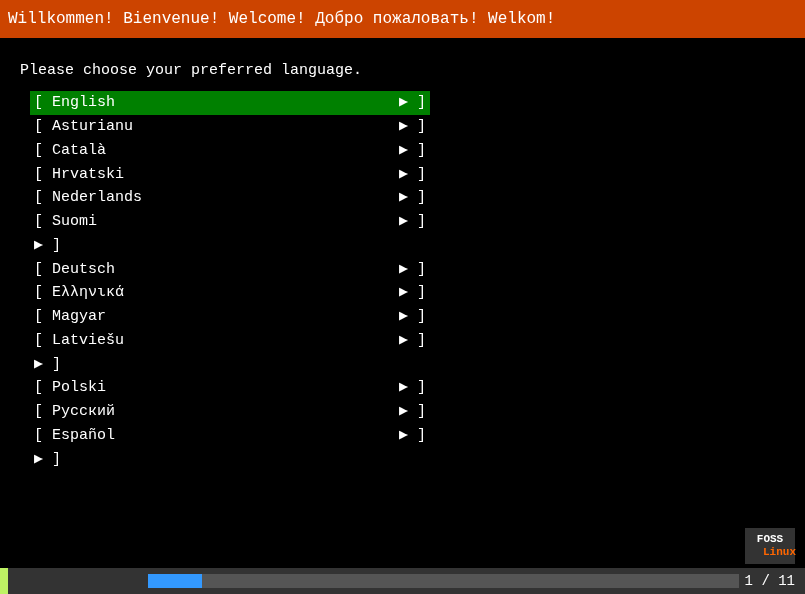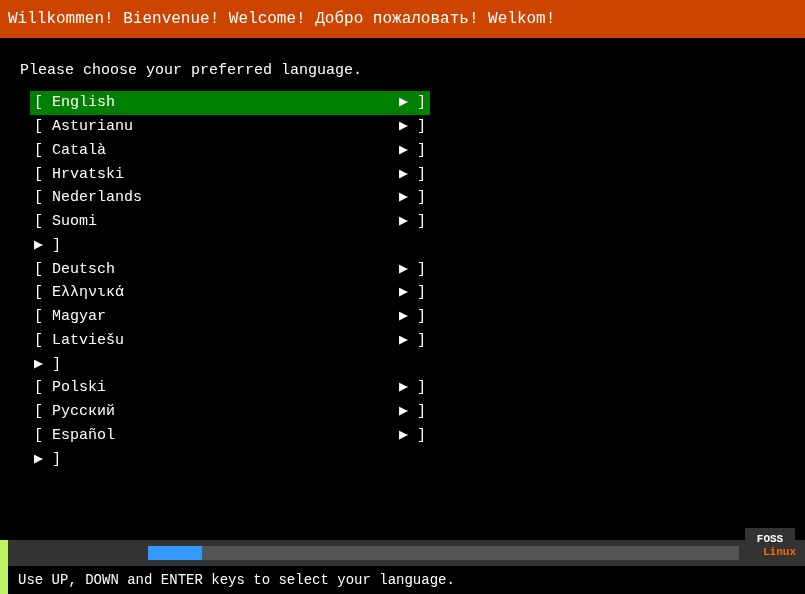--- a/index.html
+++ b/index.html
@@ -221,14 +221,13 @@
       <div id="progress-track">
         <div id="progress-fill" style="width: 9.09%;"></div>
       </div>
       <div id="page-indicator">1 / 11</div>
     </div>
     <div id="foss-badge">
       <span class="foss-text">FOSS</span>
       <span class="linux-text">Linux</span>
     </div>
   </div>
-  <div id="footer-hint">Use UP, DOWN and ENTER keys to select your language.</div>
 </div>
 
 </body></html>

